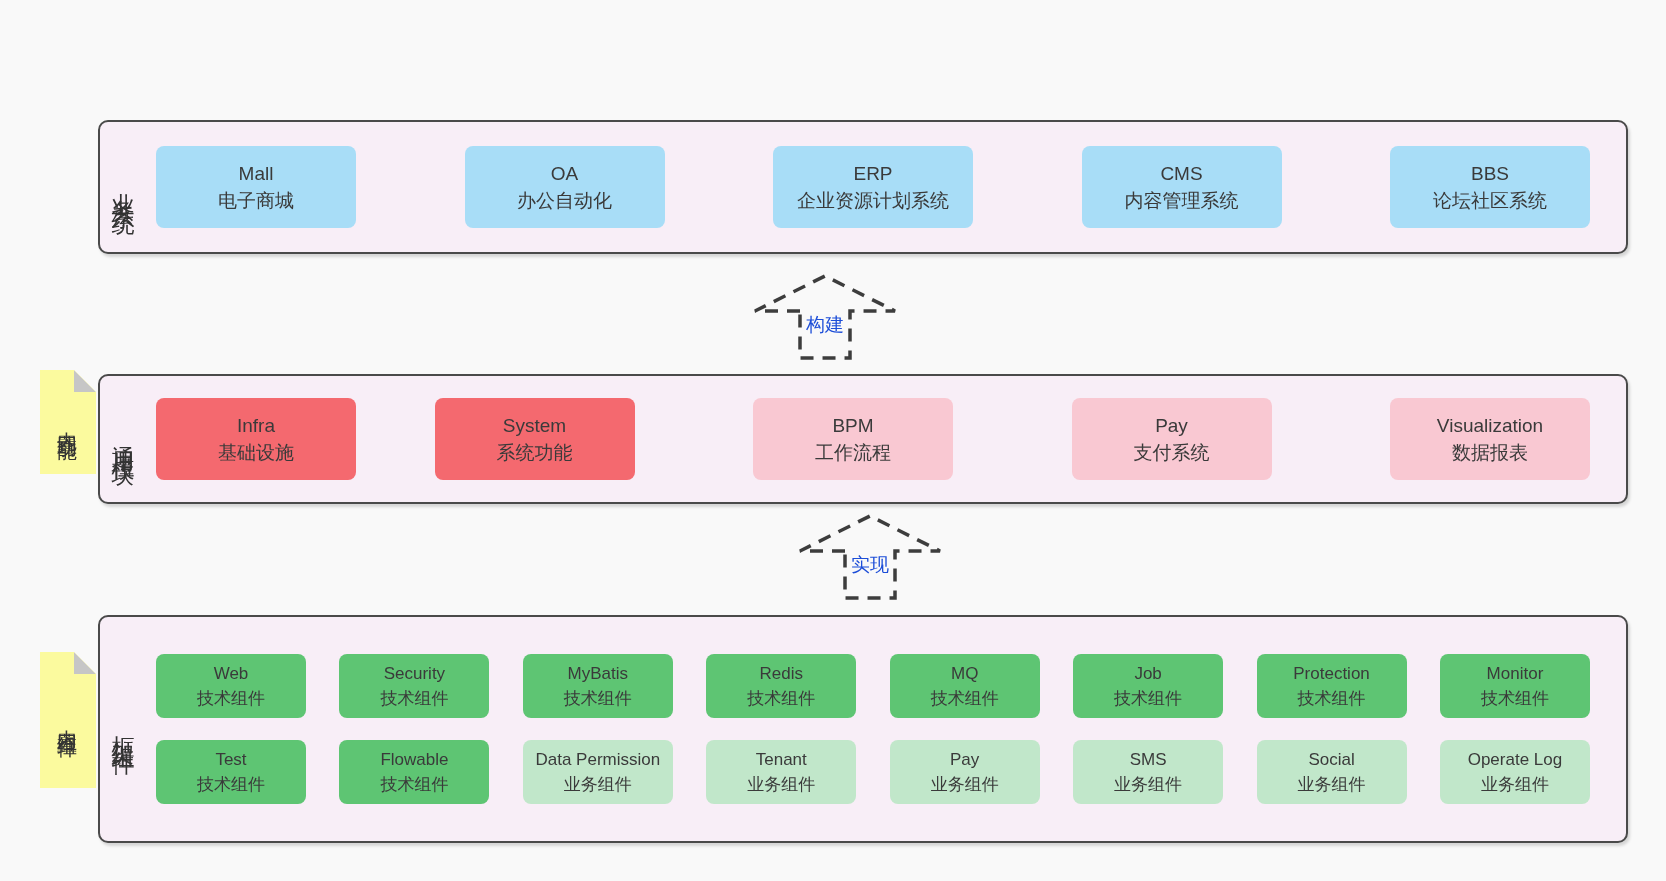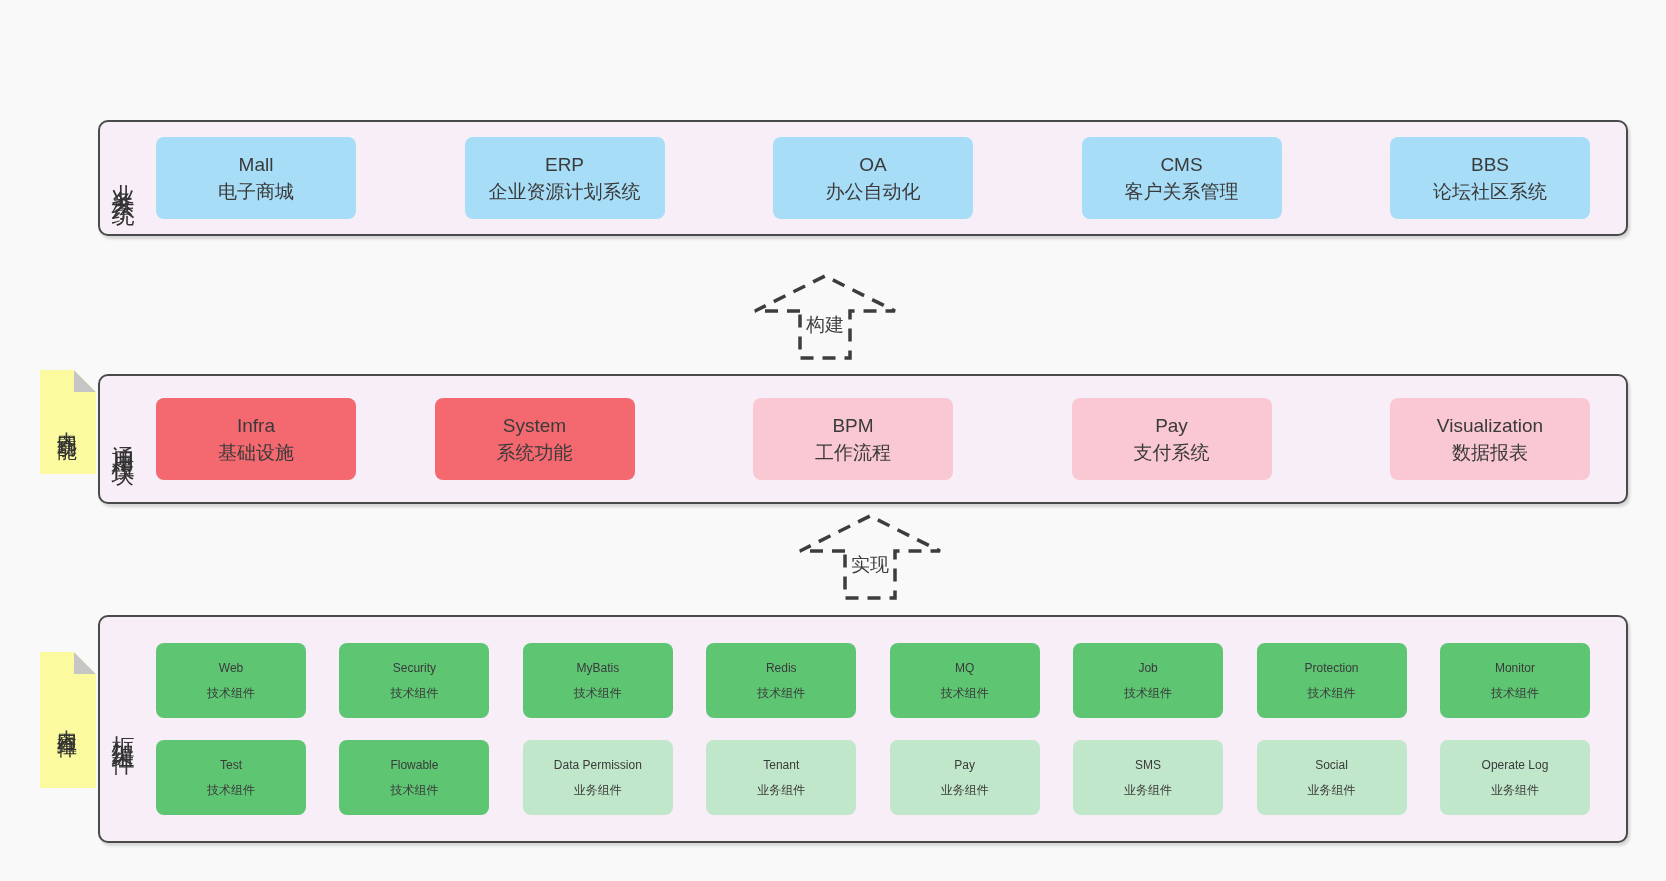--- a/index.html
+++ b/index.html
@@ -9,41 +9,41 @@
     font-family:"Liberation Sans", sans-serif;
     color:#3c3c3c;
   }
   
   .container{
     position:absolute;left:98px;width:1530px;box-sizing:border-box;
     background:#f8eef7;border:2px solid #4a4a4a;border-radius:10px;
     box-shadow:2px 3px 3px rgba(0,0,0,.14);
     display:flex;align-items:stretch;z-index:2;
   }
-  #layer-business{top:120px;height:116px;}
+  #layer-business{top:120px;height:134px;}
   #layer-modules{top:374px;height:130px;}
   #layer-framework{top:615px;height:228px;}
 
   .v-label{width:48px;display:flex;align-items:center;justify-content:center;flex:none;}
   .v-label span{
     writing-mode:vertical-rl;text-orientation:upright;
     font-size:23px;letter-spacing:6px;color:#333;
   }
   .boxes{flex:1;display:flex;align-items:center;justify-content:space-between;
     padding:0 36px 0 8px;}
   .rows{flex:1;display:flex;flex-direction:column;justify-content:center;
     gap:22px;padding:0 36px 0 8px;}
   .row{display:flex;justify-content:space-between;}
 
   .box{
     width:200px;height:82px;border-radius:8px;flex:none;
     display:flex;flex-direction:column;align-items:center;justify-content:center;
     text-align:center;font-size:19px;line-height:27px;color:#3a3a3a;
   }
-  .box.small{width:150px;height:75px;font-size:12px;line-height:25px;}
+  .box.small{width:150px;height:64px;font-size:17px;line-height:25px;}
   .box .name{max-width:128px;}
   .box.blue{background:#a8ddf7;}
   .box.red{background:#f4696f;}
   .box.pink{background:#f9c8d2;margin-left:40px;}
   .box.green-dark{background:#5ec573;}
   .box.green-light{background:#c1e7ca;}
 
   
   .tag{
     position:absolute;left:40px;width:56px;z-index:1;
@@ -63,46 +63,46 @@
     font-size:20px;letter-spacing:3px;color:#333;position:relative;z-index:1;
   }
 
   
   .arrow{position:absolute;width:150px;height:90px;z-index:1;}
   #arrow-build{left:750px;top:272px;}
   #arrow-implement{left:795px;top:512px;}
   .arrow svg{position:absolute;left:0;top:0;}
   .arrow .arrow-label{
     position:absolute;left:50%;top:40px;transform:translateX(-50%);
-    background:#f9f9f9;padding:0 3px;font-size:19px;color:#404040;white-space:nowrap;
+    background:#f9f9f9;padding:0 3px;font-size:19px;color:#1d4ed8;white-space:nowrap;
   }
 </style>
 </head>
 <body>
 
 <div class="container" id="layer-business">
   <div class="v-label">
     <span>业务系统</span>
   </div>
   <div class="boxes">
     <div class="box blue">
       <div class="name">Mall</div>
       <div class="desc">电子商城</div>
     </div>
     <div class="box blue">
+      <div class="name">OA</div>
+      <div class="desc">办公自动化</div>
+    </div>
+    <div class="box blue">
       <div class="name">ERP</div>
       <div class="desc">企业资源计划系统</div>
     </div>
     <div class="box blue">
-      <div class="name">OA</div>
-      <div class="desc">办公自动化</div>
-    </div>
-    <div class="box blue">
       <div class="name">CMS</div>
-      <div class="desc">客户关系管理</div>
+      <div class="desc">内容管理系统</div>
     </div>
     <div class="box blue">
       <div class="name">BBS</div>
       <div class="desc">论坛社区系统</div>
     </div>
   </div>
 </div>
 
 <div class="arrow" id="arrow-build">
   <svg width="150" height="90" viewBox="0 0 150 90">

